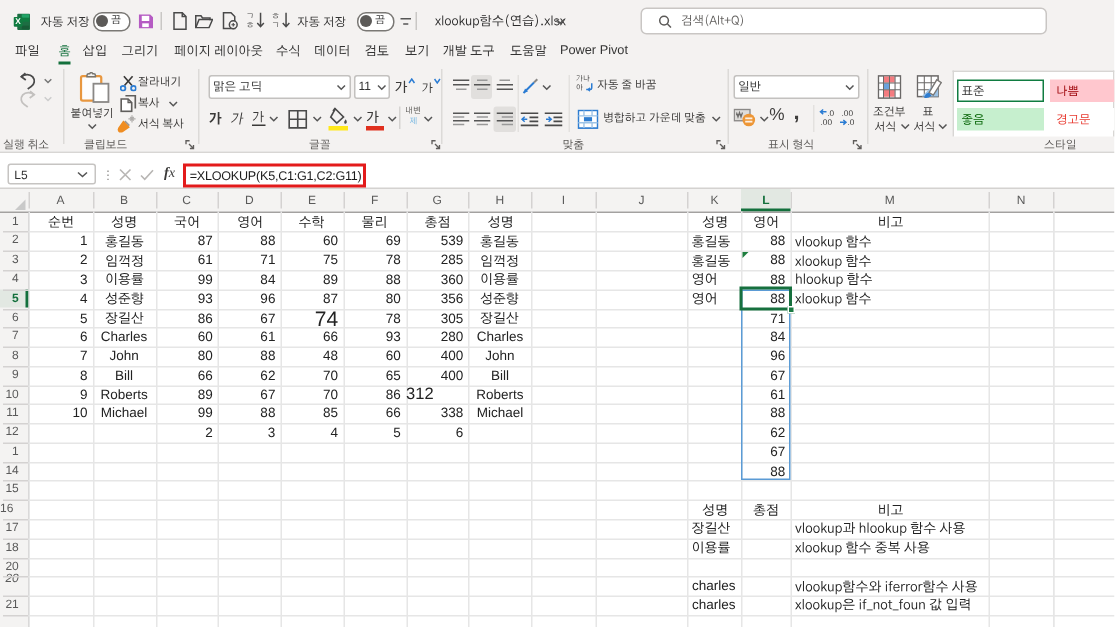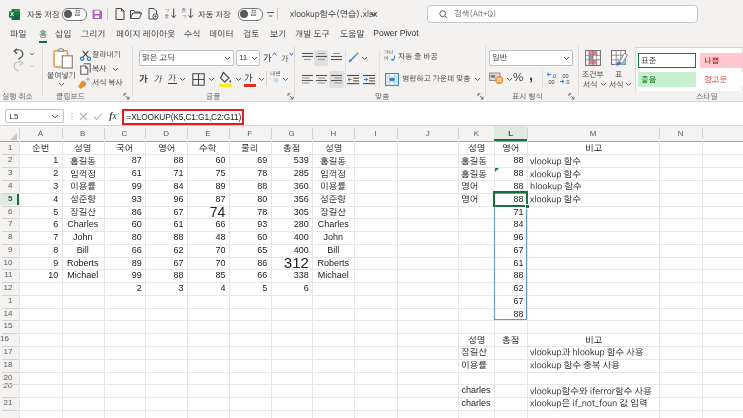--- a/index.html
+++ b/index.html
@@ -1114,21 +1114,21 @@
 <div style="position:absolute;left:187.1px;top:243.8px;width:41.8px;height:12.8px;font-size:9px;color:#222222;text-align:right;line-height:12.8px;white-space:nowrap;padding-right:3.5px;box-sizing:border-box;">70</div>
 <div style="position:absolute;left:228.9px;top:243.8px;width:41.8px;height:12.8px;font-size:9px;color:#222222;text-align:right;line-height:12.8px;white-space:nowrap;padding-right:3.5px;box-sizing:border-box;">65</div>
 <div style="position:absolute;left:270.7px;top:243.8px;width:41.7px;height:12.8px;font-size:9px;color:#222222;text-align:right;line-height:12.8px;white-space:nowrap;padding-right:3.5px;box-sizing:border-box;">400</div>
 <div style="position:absolute;left:312.4px;top:243.8px;width:41.8px;height:12.8px;font-size:9px;color:#222222;text-align:center;line-height:12.8px;white-space:nowrap;">Bill</div>
 <div style="position:absolute;left:19.0px;top:256.6px;width:42.8px;height:12.8px;font-size:9px;color:#222222;text-align:right;line-height:12.8px;white-space:nowrap;padding-right:3.5px;box-sizing:border-box;">9</div>
 <div style="position:absolute;left:61.8px;top:256.6px;width:41.8px;height:12.8px;font-size:9px;color:#222222;text-align:center;line-height:12.8px;white-space:nowrap;">Roberts</div>
 <div style="position:absolute;left:103.6px;top:256.6px;width:41.7px;height:12.8px;font-size:9px;color:#222222;text-align:right;line-height:12.8px;white-space:nowrap;padding-right:3.5px;box-sizing:border-box;">89</div>
 <div style="position:absolute;left:145.3px;top:256.6px;width:41.8px;height:12.8px;font-size:9px;color:#222222;text-align:right;line-height:12.8px;white-space:nowrap;padding-right:3.5px;box-sizing:border-box;">67</div>
 <div style="position:absolute;left:187.1px;top:256.6px;width:41.8px;height:12.8px;font-size:9px;color:#222222;text-align:right;line-height:12.8px;white-space:nowrap;padding-right:3.5px;box-sizing:border-box;">70</div>
 <div style="position:absolute;left:228.9px;top:256.6px;width:41.8px;height:12.8px;font-size:9px;color:#222222;text-align:right;line-height:12.8px;white-space:nowrap;padding-right:3.5px;box-sizing:border-box;">86</div>
-<div style="position:absolute;left:270.7px;top:256.6px;width:41.7px;height:12.8px;font-size:15px;color:#222222;text-align:right;line-height:12.8px;white-space:nowrap;padding-right:3.5px;box-sizing:border-box;">312</div>
+<div style="position:absolute;left:270.7px;top:256.6px;width:41.7px;height:12.8px;font-size:11px;color:#222222;text-align:left;line-height:12.8px;white-space:nowrap;padding-right:3.5px;box-sizing:border-box;">312</div>
 <div style="position:absolute;left:312.4px;top:256.6px;width:41.8px;height:12.8px;font-size:9px;color:#222222;text-align:center;line-height:12.8px;white-space:nowrap;">Roberts</div>
 <div style="position:absolute;left:19.0px;top:269.3px;width:42.8px;height:12.8px;font-size:9px;color:#222222;text-align:right;line-height:12.8px;white-space:nowrap;padding-right:3.5px;box-sizing:border-box;">10</div>
 <div style="position:absolute;left:61.8px;top:269.3px;width:41.8px;height:12.8px;font-size:9px;color:#222222;text-align:center;line-height:12.8px;white-space:nowrap;">Michael</div>
 <div style="position:absolute;left:103.6px;top:269.3px;width:41.7px;height:12.8px;font-size:9px;color:#222222;text-align:right;line-height:12.8px;white-space:nowrap;padding-right:3.5px;box-sizing:border-box;">99</div>
 <div style="position:absolute;left:145.3px;top:269.3px;width:41.8px;height:12.8px;font-size:9px;color:#222222;text-align:right;line-height:12.8px;white-space:nowrap;padding-right:3.5px;box-sizing:border-box;">88</div>
 <div style="position:absolute;left:187.1px;top:269.3px;width:41.8px;height:12.8px;font-size:9px;color:#222222;text-align:right;line-height:12.8px;white-space:nowrap;padding-right:3.5px;box-sizing:border-box;">85</div>
 <div style="position:absolute;left:228.9px;top:269.3px;width:41.8px;height:12.8px;font-size:9px;color:#222222;text-align:right;line-height:12.8px;white-space:nowrap;padding-right:3.5px;box-sizing:border-box;">66</div>
 <div style="position:absolute;left:270.7px;top:269.3px;width:41.7px;height:12.8px;font-size:9px;color:#222222;text-align:right;line-height:12.8px;white-space:nowrap;padding-right:3.5px;box-sizing:border-box;">338</div>
 <div style="position:absolute;left:312.4px;top:269.3px;width:41.8px;height:12.8px;font-size:9px;color:#222222;text-align:center;line-height:12.8px;white-space:nowrap;">Michael</div>
 <div style="position:absolute;left:103.6px;top:282.1px;width:41.7px;height:12.8px;font-size:9px;color:#222222;text-align:right;line-height:12.8px;white-space:nowrap;padding-right:3.5px;box-sizing:border-box;">2</div>

